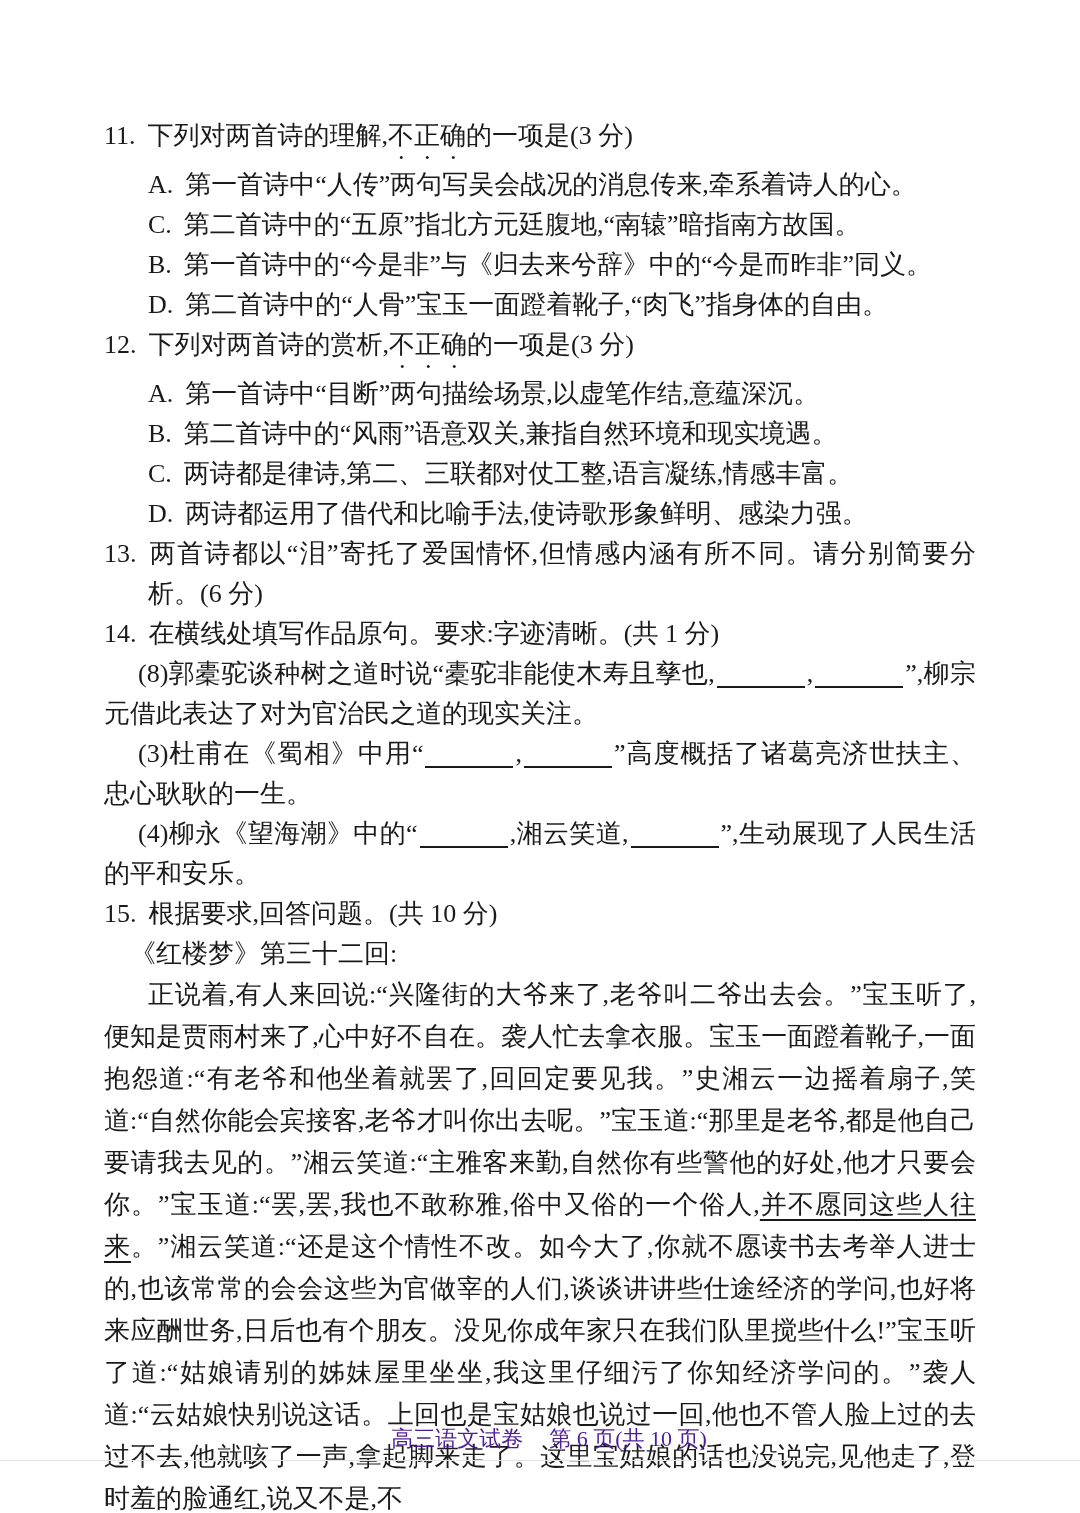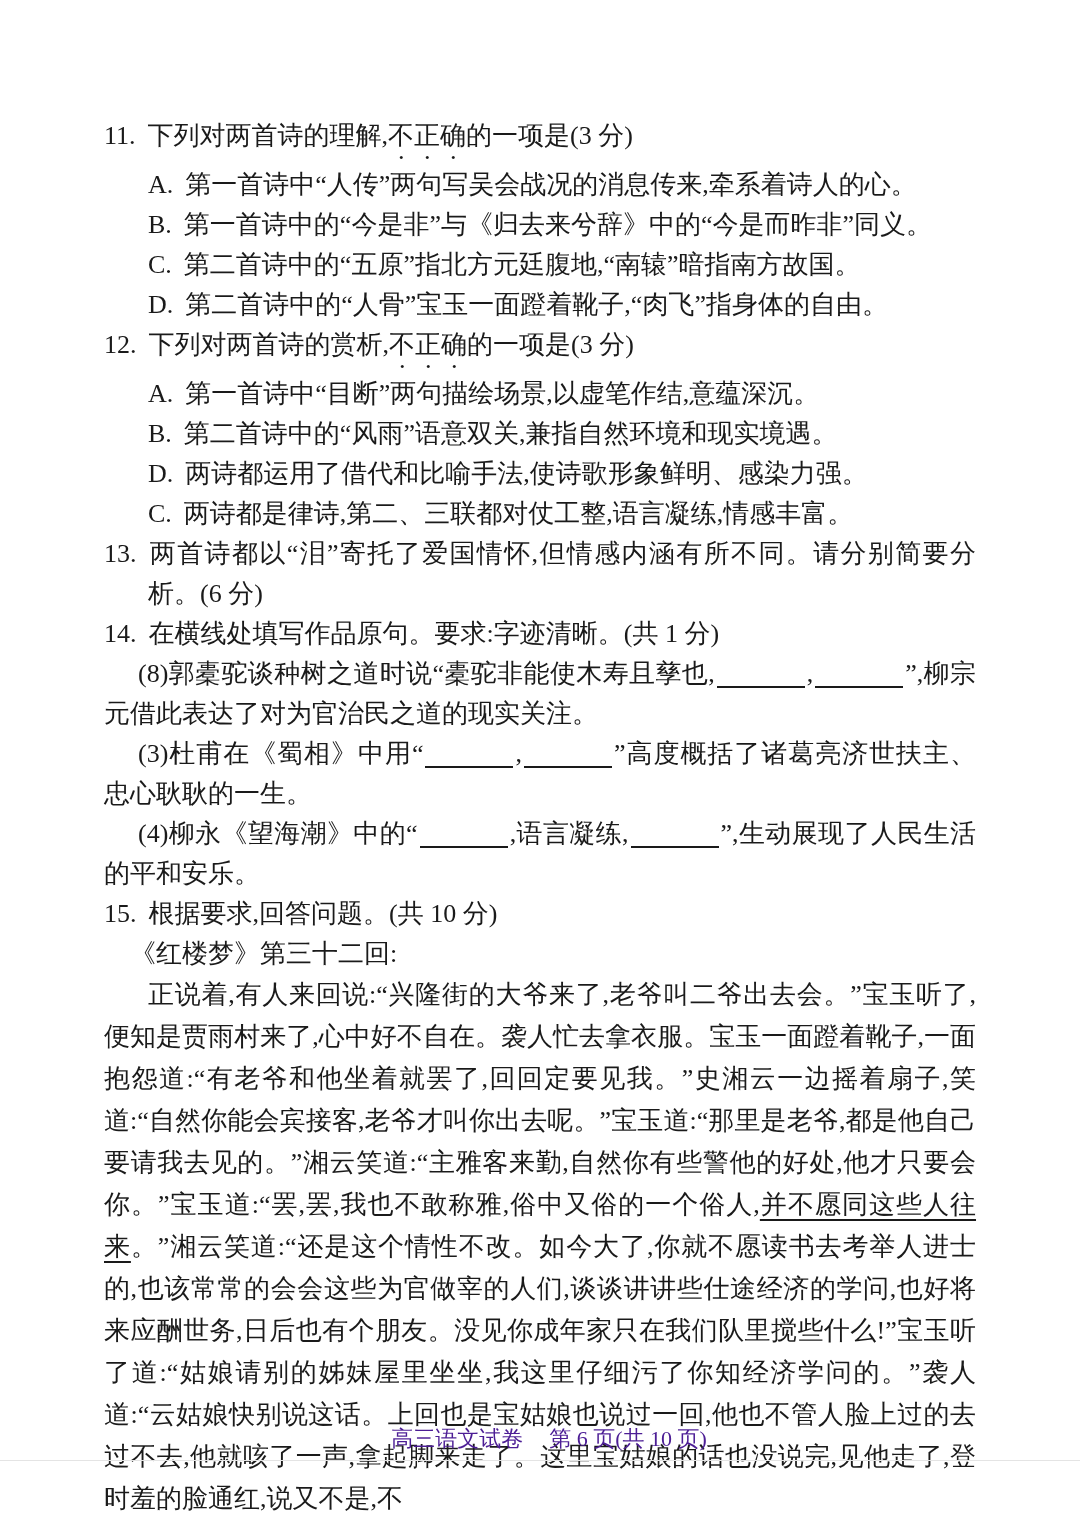--- a/index.html
+++ b/index.html
@@ -61,40 +61,40 @@
   }
 </style>
 </head>
 <body>
 
 <div class="page">
   <div class="content">
 
     <p class="q"><span class="qnum">11.</span><span>下列对两首诗的理解,</span><span class="emph">不正确</span><span>的一项是(3 分)</span></p>
     <p class="opt"><span class="optlabel">A.</span><span>第一首诗中“人传”两句写吴会战况的消息传来,牵系着诗人的心。</span></p>
+    <p class="opt"><span class="optlabel">C.</span><span>第二首诗中的“五原”指北方元廷腹地,“南辕”暗指南方故国。</span></p>
     <p class="opt"><span class="optlabel">B.</span><span>第一首诗中的“今是非”与《归去来兮辞》中的“今是而昨非”同义。</span></p>
-    <p class="opt"><span class="optlabel">C.</span><span>第二首诗中的“五原”指北方元廷腹地,“南辕”暗指南方故国。</span></p>
     <p class="opt"><span class="optlabel">D.</span><span>第二首诗中的“人骨”宝玉一面蹬着靴子,“肉飞”指身体的自由。</span></p>
 
     <p class="q"><span class="qnum">12.</span><span>下列对两首诗的赏析,</span><span class="emph">不正确</span><span>的一项是(3 分)</span></p>
     <p class="opt"><span class="optlabel">A.</span><span>第一首诗中“目断”两句描绘场景,以虚笔作结,意蕴深沉。</span></p>
     <p class="opt"><span class="optlabel">B.</span><span>第二首诗中的“风雨”语意双关,兼指自然环境和现实境遇。</span></p>
+    <p class="opt"><span class="optlabel">C.</span><span>两诗都是律诗,第二、三联都对仗工整,语言凝练,情感丰富。</span></p>
     <p class="opt"><span class="optlabel">D.</span><span>两诗都运用了借代和比喻手法,使诗歌形象鲜明、感染力强。</span></p>
-    <p class="opt"><span class="optlabel">C.</span><span>两诗都是律诗,第二、三联都对仗工整,语言凝练,情感丰富。</span></p>
 
     <p class="q"><span class="qnum">13.</span><span>两首诗都以“泪”寄托了爱国情怀,但情感内涵有所不同。请分别简要分析。(6 分)</span></p>
 
     <p class="q"><span class="qnum">14.</span><span>在横线处填写作品原句。要求:字迹清晰。(共 1 分)</span></p>
 
 
     <p class="sub"><span>(8)郭橐驼谈种树之道时说“橐驼非能使木寿且孳也,</span><span class="blank"></span><span>,</span><span class="blank"></span><span>”,柳宗元借此表达了对为官治民之道的现实关注。</span></p>
 
     <p class="sub"><span>(3)杜甫在《蜀相》中用“</span><span class="blank"></span><span>,</span><span class="blank"></span><span>”高度概括了诸葛亮济世扶主、忠心耿耿的一生。</span></p>
 
-    <p class="sub"><span>(4)柳永《望海潮》中的“</span><span class="blank"></span><span>,语言凝练,</span><span class="blank"></span><span>”,生动展现了人民生活的平和安乐。</span></p>
+    <p class="sub"><span>(4)柳永《望海潮》中的“</span><span class="blank"></span><span>,湘云笑道,</span><span class="blank"></span><span>”,生动展现了人民生活的平和安乐。</span></p>
 
     <p class="q"><span class="qnum">15.</span><span>根据要求,回答问题。(共 10 分)</span></p>
     <p class="source-line">《红楼梦》第三十二回:</p>
     <p class="passage"><span>正说着,有人来回说:“兴隆街的大爷来了,老爷叫二爷出去会。”宝玉听了,便知是贾雨村来了,心中好不自在。袭人忙去拿衣服。宝玉一面蹬着靴子,一面抱怨道:“有老爷和他坐着就罢了,回回定要见我。”史湘云一边摇着扇子,笑道:“自然你能会宾接客,老爷才叫你出去呢。”宝玉道:“那里是老爷,都是他自己要请我去见的。”湘云笑道:“主雅客来勤,自然你有些警他的好处,他才只要会你。”宝玉道:“罢,罢,我也不敢称雅,俗中又俗的一个俗人,</span><span class="uline">并不愿同这些人往来</span><span>。”湘云笑道:“还是这个情性不改。如今大了,你就不愿读书去考举人进士的,也该常常的会会这些为官做宰的人们,谈谈讲讲些仕途经济的学问,也好将来应酬世务,日后也有个朋友。没见你成年家只在我们队里搅些什么!”宝玉听了道:“姑娘请别的姊妹屋里坐坐,我这里仔细污了你知经济学问的。”袭人道:“云姑娘快别说这话。上回也是宝姑娘也说过一回,他也不管人脸上过的去过不去,他就咳了一声,拿起脚来走了。这里宝姑娘的话也没说完,见他走了,登时羞的脸通红,说又不是,不</span></p>
 
   </div>
 
   <div class="footer"><span>高三语文试卷</span><span class="gap"></span><span>第 6 页(共 10 页)</span></div>
   <div class="scan-line"></div>
 </div>

